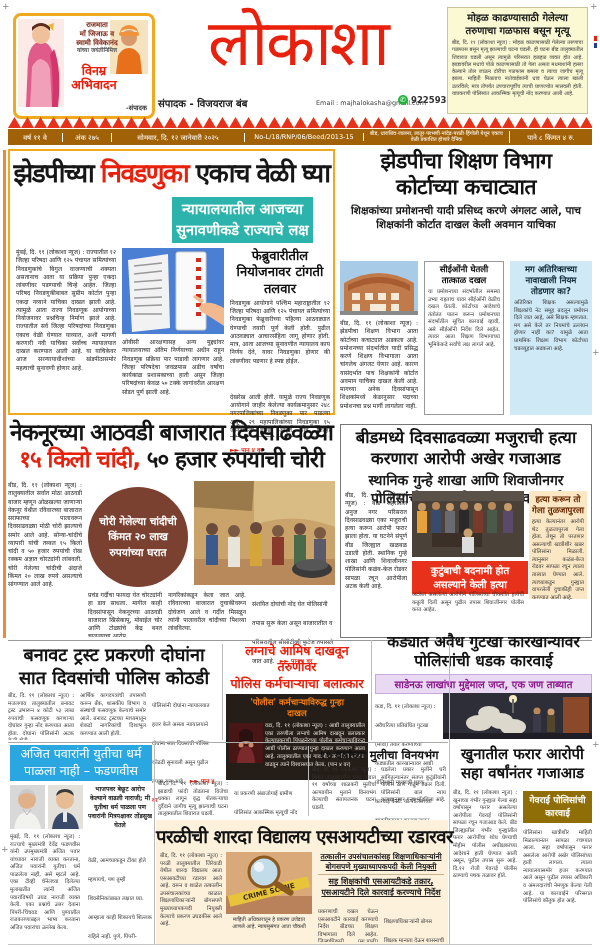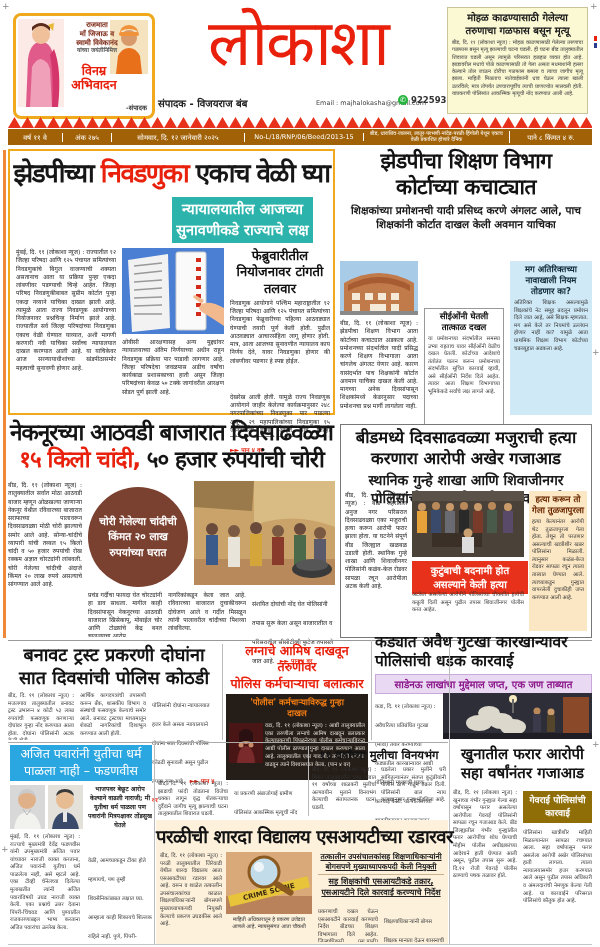--- a/index.html
+++ b/index.html
@@ -40,21 +40,21 @@
   .lead-h .red{color:#e8200c;}
   .box-orange{position:absolute;left:8px;top:46px;width:148px;height:46px;background:#f49c14;color:#fff;
               font-weight:bold;font-size:14.5px;text-align:center;line-height:1.45;display:flex;align-items:center;justify-content:center;}
   .box-teal{position:absolute;left:162px;top:46px;width:141px;height:46px;background:#2cb3ac;color:#fff;
             font-weight:bold;font-size:14.5px;text-align:center;line-height:1.45;display:flex;align-items:center;justify-content:center;}
   .subbox-t{font-size:13px;font-weight:bold;text-align:center;line-height:1.25;color:#111;margin-bottom:2px;}
   
   .edu{left:340px;top:149px;width:252px;height:266px;}
   .edu-h{font-size:21px;font-weight:bold;text-align:center;line-height:1.22;color:#121212;letter-spacing:-0.5px;}
   .edu-sub{font-size:10.5px;font-weight:bold;text-align:center;line-height:1.35;margin-top:3px;color:#1a1a1a;}
-  .edu-box1{border:1px solid #999;padding:2px 3px;box-sizing:border-box;margin-top:47px;}
+  .edu-box1{border:1px solid #999;padding:2px 3px;box-sizing:border-box;}
   .edu-box2{background:#cfe9f6;padding:3px 4px;box-sizing:border-box;}
   .small-title{font-size:8.5px;font-weight:bold;text-align:center;line-height:1.3;color:#102a3a;margin-bottom:2px;}
   
   .silver{left:8px;top:419px;width:327px;height:220px;}
   .silver-h{font-size:22.5px;font-weight:bold;text-align:center;line-height:1.2;letter-spacing:-1px;color:#141414;white-space:nowrap;}
   .silver-h .red{color:#e8200c;}
   .circle{position:absolute;left:80px;top:68px;width:100px;height:100px;border-radius:50%;background:#7a4030;
           color:#fff;font-size:10.5px;font-weight:bold;text-align:center;display:flex;align-items:center;justify-content:center;
           line-height:1.45;padding:6px;box-sizing:border-box;}
   
@@ -64,21 +64,21 @@
   .redbox{background:#e8311a;color:#fff;font-weight:bold;font-size:10px;text-align:center;line-height:1.35;padding:3px 2px;}
   .peachbox{background:#fbe7c4;padding:3px;box-sizing:border-box;}
   .peach-title{font-size:8.5px;font-weight:bold;color:#6a2800;text-align:center;line-height:1.3;margin-bottom:2px;}
   
   .trust-h{font-size:18px;font-weight:bold;text-align:center;line-height:1.25;color:#131313;}
   
   .pol-h{font-size:12.5px;font-weight:bold;text-align:center;line-height:1.3;color:#e8200c;}
   .pol-sub{font-size:8.5px;font-weight:bold;text-align:center;color:#f07c14;background:#241d18;padding:2px 18px;}
   .pol-block{background:#241d18;color:#e8e2d8;padding:2px 3px;font-size:5.4px;line-height:1.45;text-align:justify;}
   
-  .gut-h{font-size:15.5px;font-weight:bold;text-align:left;line-height:1.25;color:#131313;}
+  .gut-h{font-size:15.5px;font-weight:bold;text-align:center;line-height:1.25;color:#131313;}
   .purple-strip{background:#ead9f2;color:#8d1a8d;font-weight:bold;font-size:10px;text-align:center;padding:2px 0;margin-top:2px;border:1px solid #c9a9d9;}
   
   .sm-h{font-weight:bold;text-align:center;line-height:1.28;color:#131313;}
   .goldbox{background:#8f6e08;color:#fff;font-weight:bold;font-size:9px;text-align:center;line-height:1.4;
            display:flex;align-items:center;justify-content:center;padding:2px;box-sizing:border-box;}
   .bluebox{background:#2aa7e0;color:#fff;font-weight:normal;font-size:12.5px;text-align:center;line-height:1.35;
            display:flex;align-items:center;justify-content:center;}
   .quotebox{font-size:6.2px;font-weight:bold;text-align:center;line-height:1.45;color:#222;}
   
   .cream{left:156px;top:820px;width:292px;height:125px;background:#fdf1dc;}
@@ -300,21 +300,21 @@
           <rect x="75" y="19" width="10" height="23" fill="#4a5a4a"></rect>
         <circle cx="96" cy="16" r="4" fill="#c99a6a"></circle>
           <rect x="91" y="20" width="10" height="22" fill="#5a4a6a"></rect>
       </g>
       <rect x="20" y="42" width="50" height="14" fill="#3a3028"></rect>
       <circle cx="56" cy="42" r="4.5" fill="#caa070"></circle>
         <rect x="50" y="46" width="12" height="16" fill="#dddddd"></rect>
     </svg>
     <div class="abs redbox" style="left:71px;top:136px;width:112px;">कुटुंबाची बदनामी होत असल्याने केली हत्या</div>
     <div class="abs bodytxt-sm" style="left:71px;top:166px;width:112px;height:40px;">अटकेत असलेल्या आरोपीने पोलिसांच्या चौकशीत हत्येची कबुली दिली असून पुढील तपास शिवाजीनगर पोलीस करत आहेत.</div>
-    <div class="abs peachbox" style="left:188px;top:66px;width:58px;height:140px;">
+    <div class="abs peachbox" style="left:188px;top:66px;width:58px;height:108px;">
       <div class="peach-title">हत्या करून तो गेला तुळजापुरला</div>
       <div class="bodytxt-sm" style="height:106px;">हत्या केल्यानंतर आरोपी थेट तुळजापुरला गेला होता. तेथून तो परतणार असल्याची खात्रीशीर खबर पोलिसांना मिळाली. त्यानुसार कळंब-केज रोडवर सापळा रचून त्याला ताब्यात घेण्यात आले. त्याच्याकडून गुन्ह्यात वापरलेली दुचाकीही जप्त करण्यात आली आहे.</div>
     </div>
   </div>
 
   <div class="rule-h" style="left:8px;top:640px;width:584px;background:#999;"></div>
 
   <div class="abs" style="left:8px;top:644px;width:212px;height:96px;">
     <div class="trust-h">
       <div>बनावट ट्रस्ट प्रकरणी दोघांना</div>

